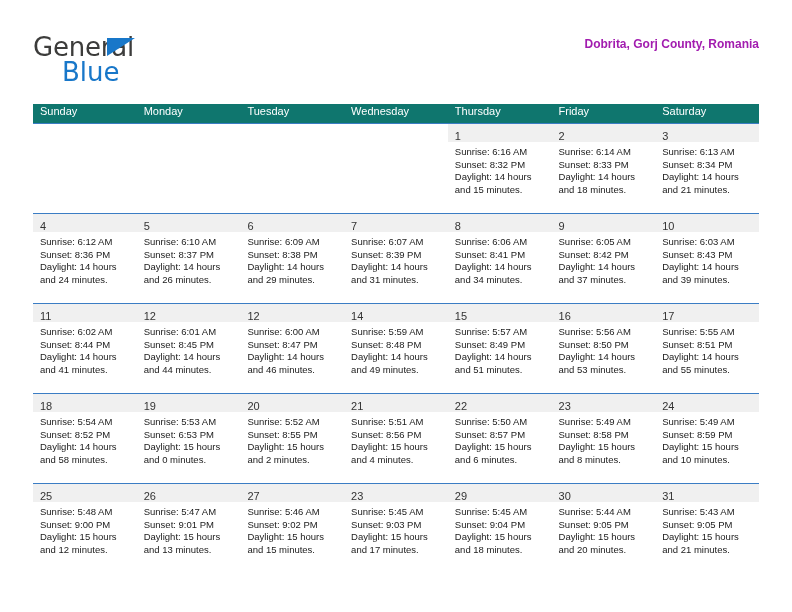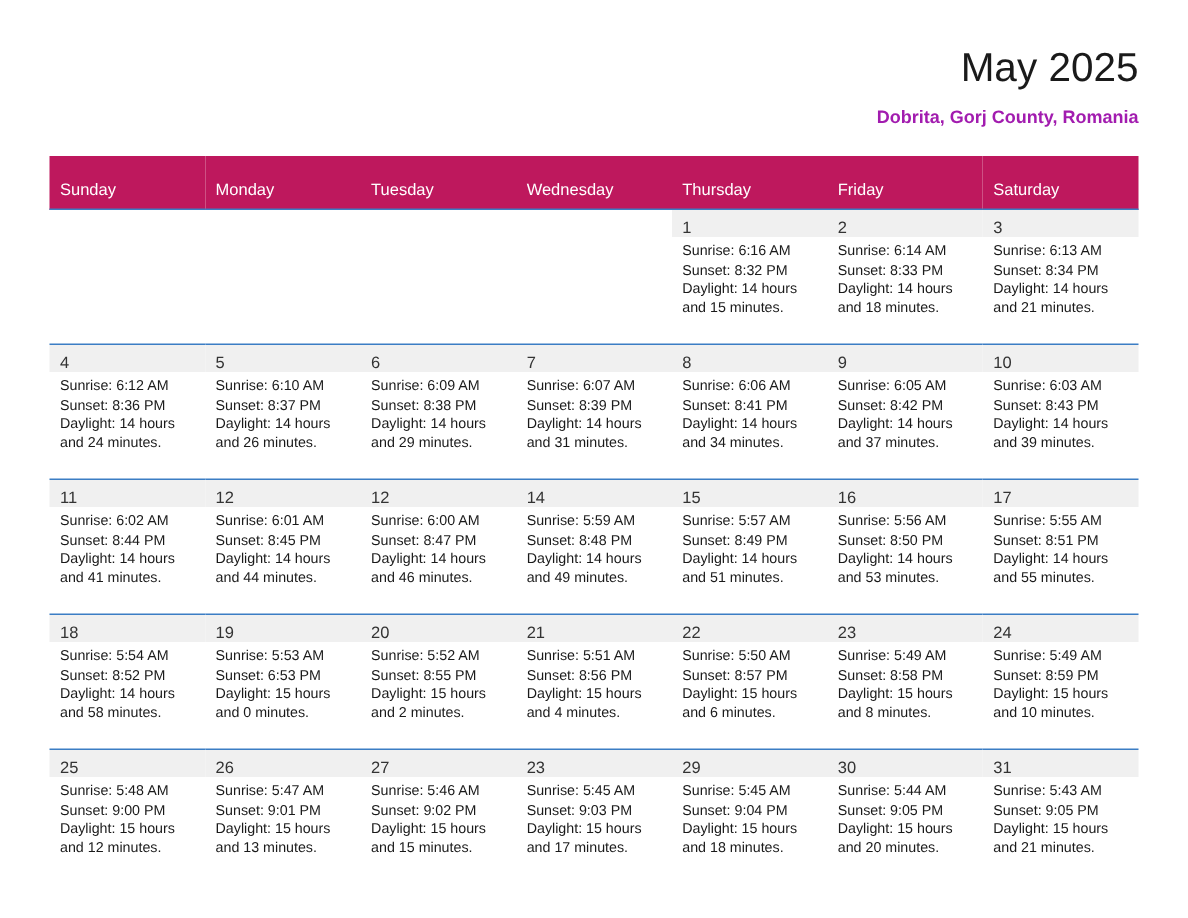--- a/index.html
+++ b/index.html
@@ -89,26 +89,26 @@
   
   .calendar {
     position: absolute;
     left: 33px;
     top: 104px;
     width: 726px;
     border-collapse: collapse;
     table-layout: fixed;
   }
   .calendar th {
-    background: #be185d;
+    background: #0f766e;
     color: #ffffff;
     font-size: 11px;
     font-weight: normal;
     text-align: left;
-    padding: 16px 0 6px 7px;
+    padding: 0 0 6px 7px;
     height: 13px;
     border: none;
   }
   .calendar td {
     vertical-align: top;
     padding: 0;
     border-top: 1px solid #3b7dc4;
     width: 103.7px;
     height: 74px;
   }
@@ -138,23 +138,27 @@
   }
   .dayinfo div { white-space: nowrap; }
 </style>
 </head>
 <body>
 
 <div class="page">
 
   <div class="header">
 
+    <div class="logo">
+      <span class="logo-general">General</span>
+      <span class="logo-tri"></span>
+      <span class="logo-blue">Blue</span>
+    </div>
 
     <div class="title-block">
-      <div class="cal-title">May 2025</div>
       <div class="cal-subtitle">Dobrita, Gorj County, Romania</div>
     </div>
 
   </div>
 
   <table class="calendar">
     <thead>
       <tr>
         <th>Sunday</th>
         <th>Monday</th>

